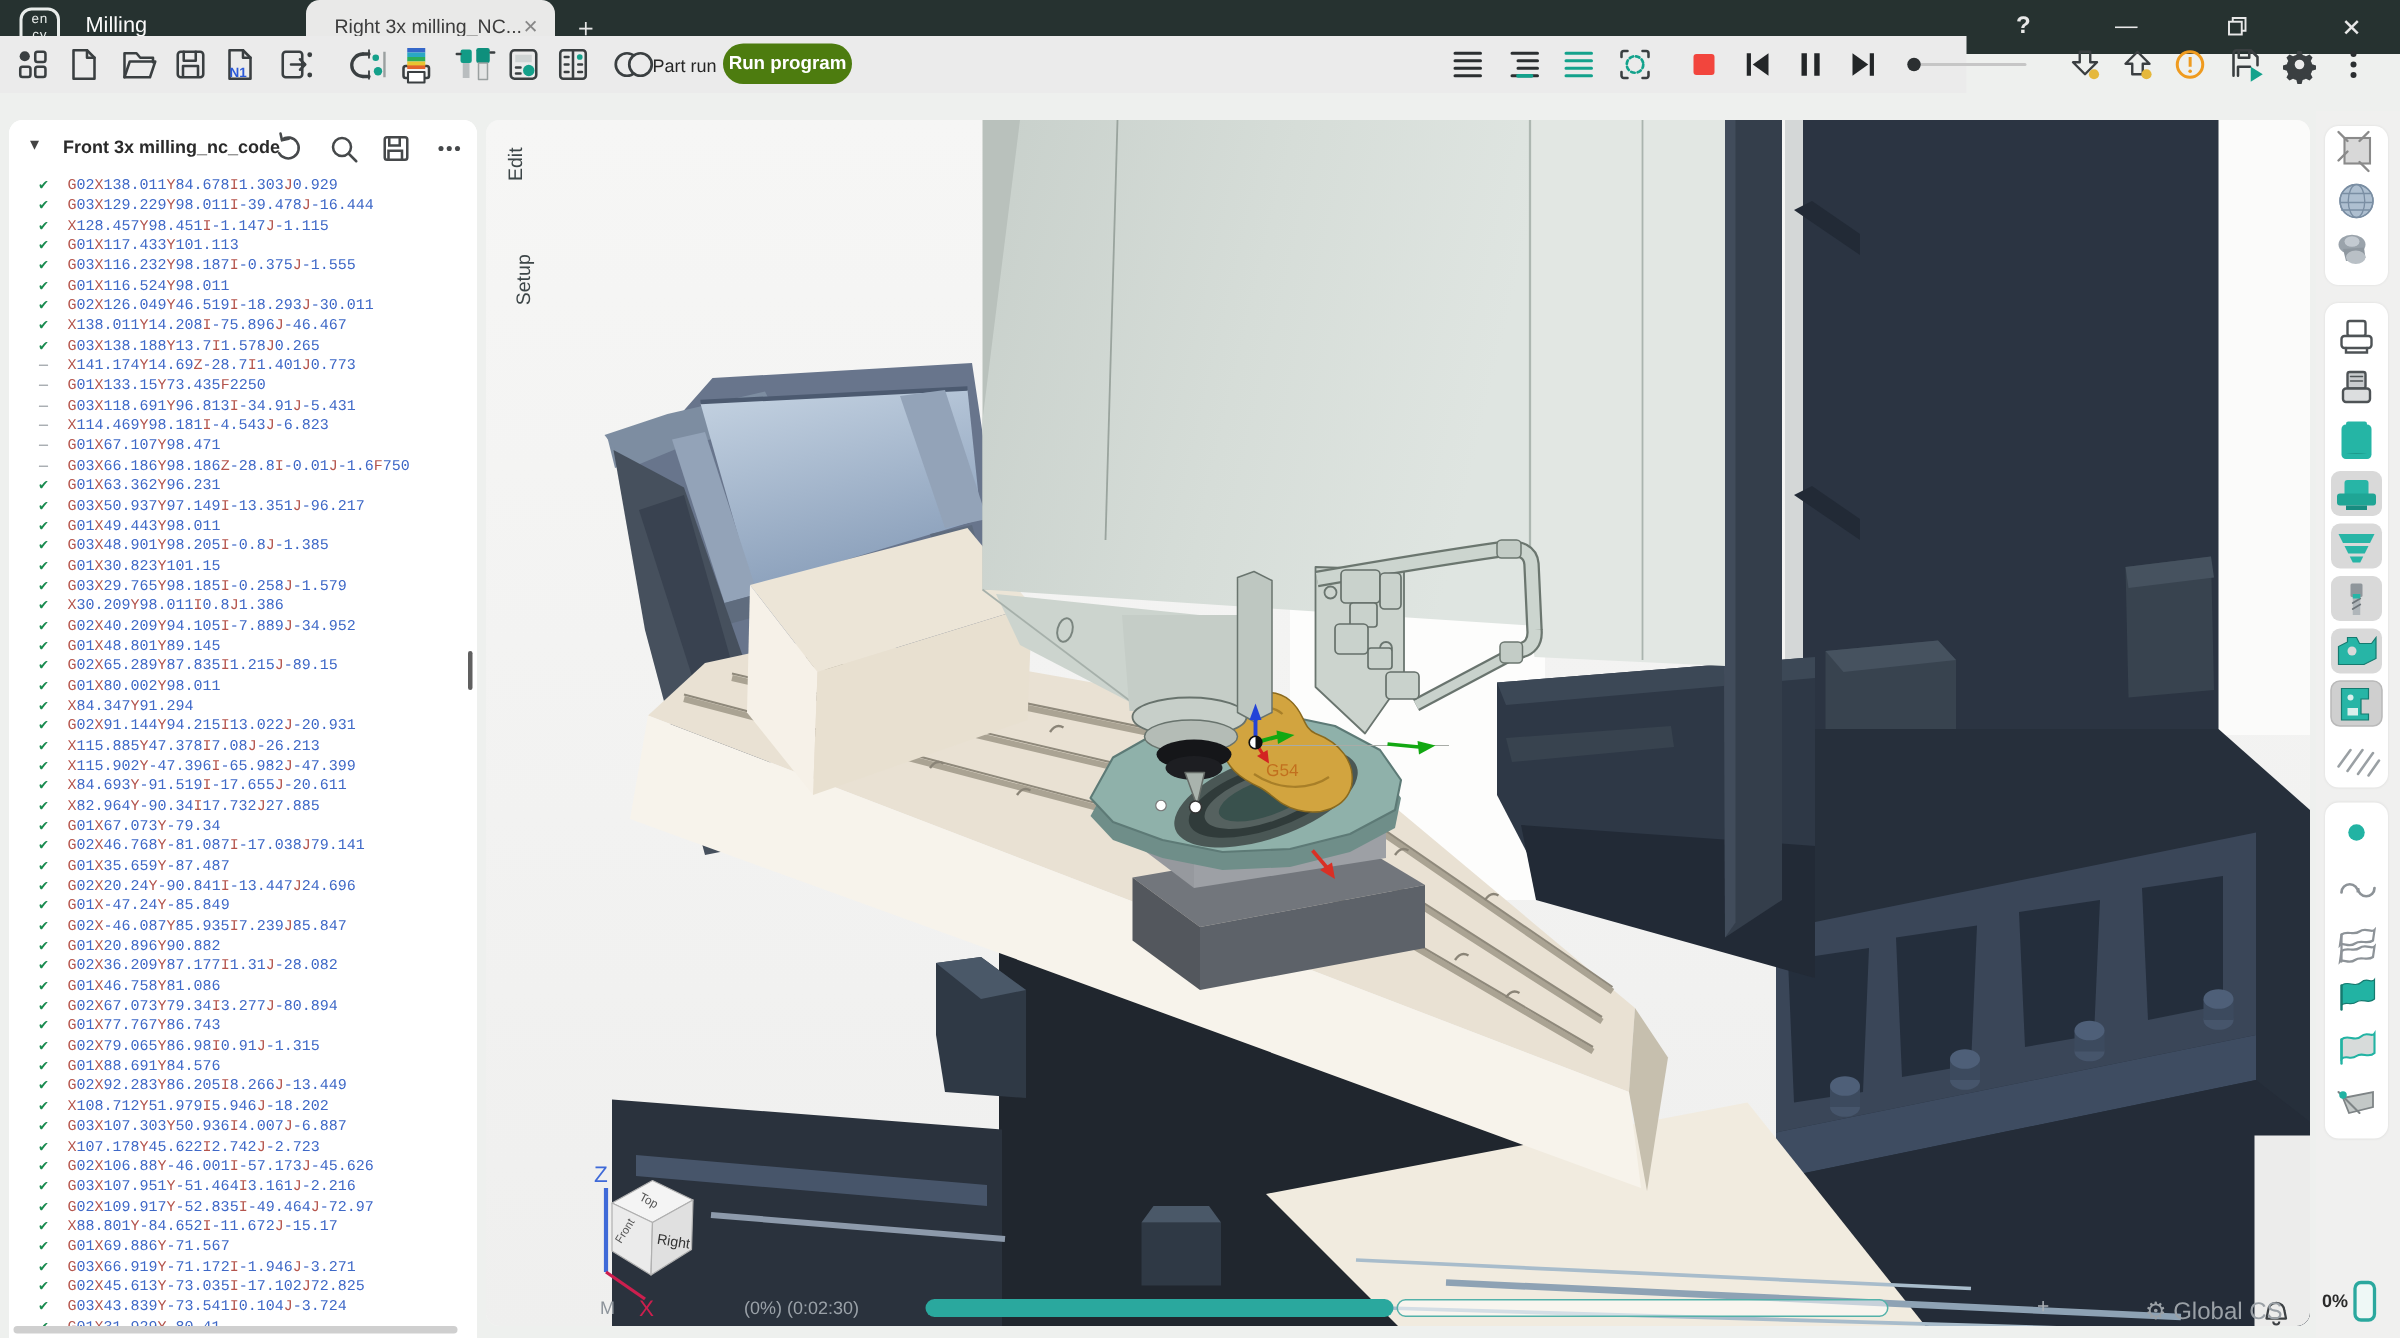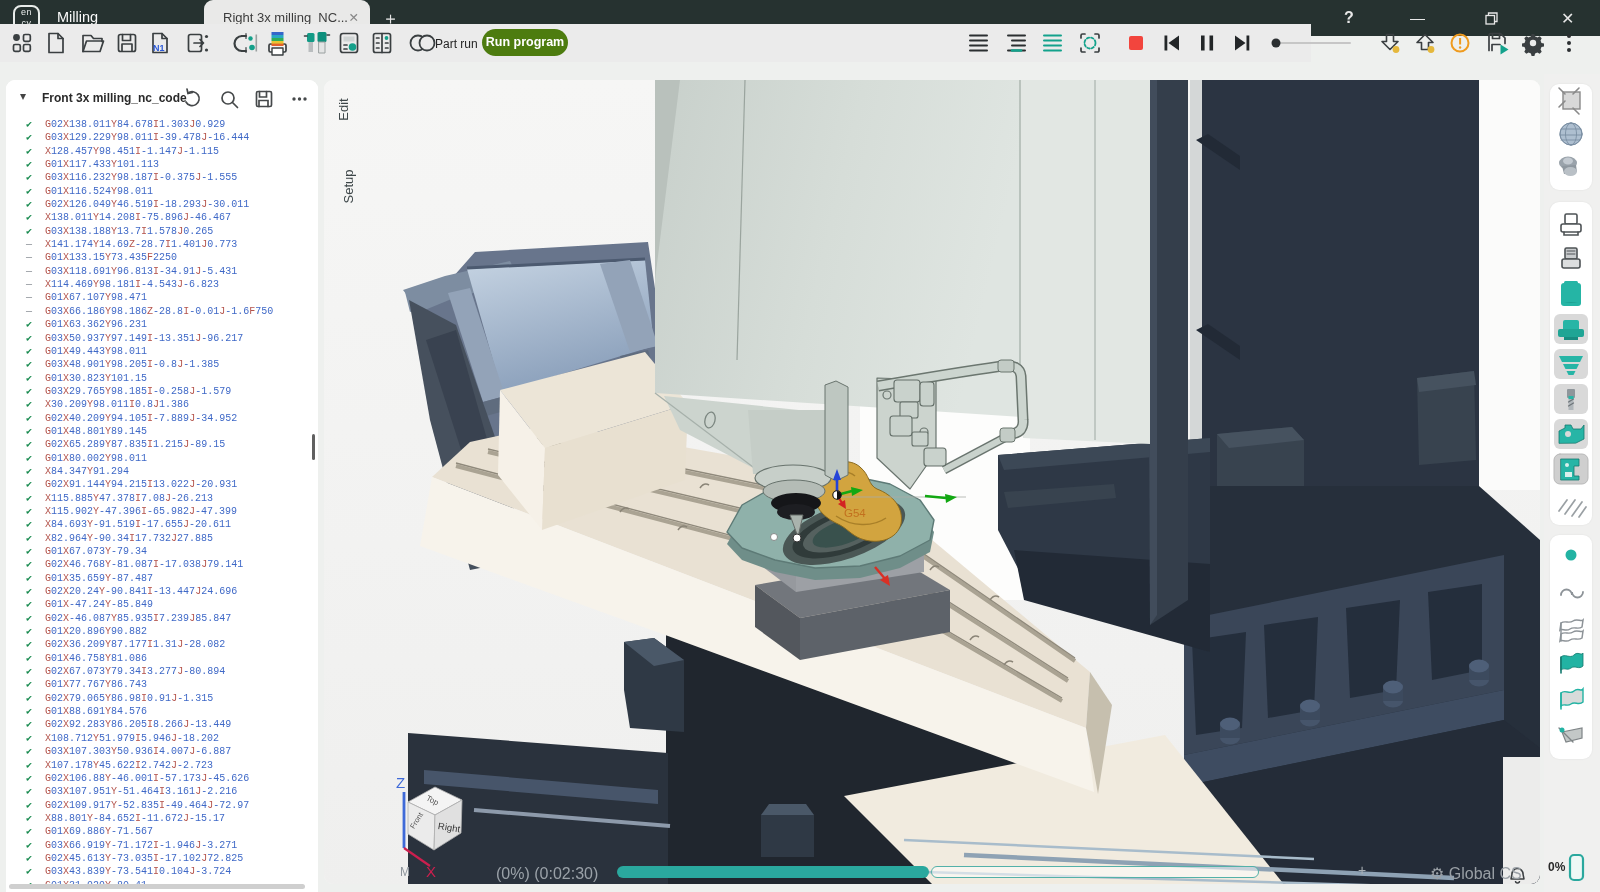--- a/index.html
+++ b/index.html
@@ -453,21 +453,21 @@
  <text x="103" y="722" font-size="8" fill="#555" transform="rotate(28 107 718)" font-family="Liberation Sans">Top</text>
  <text x="86" y="746" font-size="7.5" fill="#555" transform="rotate(-58 91 744)" font-family="Liberation Sans">Front</text>
  <text x="114" y="750" font-size="9.5" fill="#333" transform="rotate(9 120 747)" font-family="Liberation Sans">Right</text>
 
  <path d="M1188 794a5.5 5.5 0 0 1 11 0l1 5h-13z" stroke="#3c4043" stroke-width="1.5" fill="none"></path>
  <path d="M1191.5 801a2 2 0 0 0 4 0" stroke="#3c4043" stroke-width="1.4" fill="none"></path>
 </svg>
 <div class="vtab" style="top:22px">Edit</div>
 <div class="vtab" style="top:99px">Setup</div>
 <div style="position:absolute;left:76px;top:785px;font-size:12px;color:#8d949b">M</div>
-<div style="position:absolute;left:172px;top:785px;font-size:16px;color:#9aa1a8">(0%) (0:02:30)</div>
+<div style="position:absolute;left:172px;top:785px;font-size:12px;color:#9aa1a8">(0%) (0:02:30)</div>
 <div style="position:absolute;left:293px;top:786px;width:312px;height:12px;background:#2aa89e;border-radius:6px"></div>
 <div style="position:absolute;left:607px;top:786px;width:328px;height:12px;border:1.2px solid #53b1a9;background:rgba(255,255,255,.5);border-radius:6px;box-sizing:border-box"></div>
 <div style="position:absolute;left:1034px;top:782px;font-size:14px;color:#aab0b5">+</div>
 <div style="position:absolute;left:1106px;top:784px;font-size:16px;color:#9aa0a6">⚙ Global CS</div>
 </div>
 <div id="sidebar">
  <div class="sbcard" style="top:10px;height:106px"></div>
  <div class="sbcard" style="top:128px;height:323px"></div>
  <div class="sbcard" style="top:461px;height:224px"></div>
  <svg width="56" height="818" viewBox="0 0 56 818" fill="none" stroke-linecap="round" style="position:absolute;left:0;top:0">

